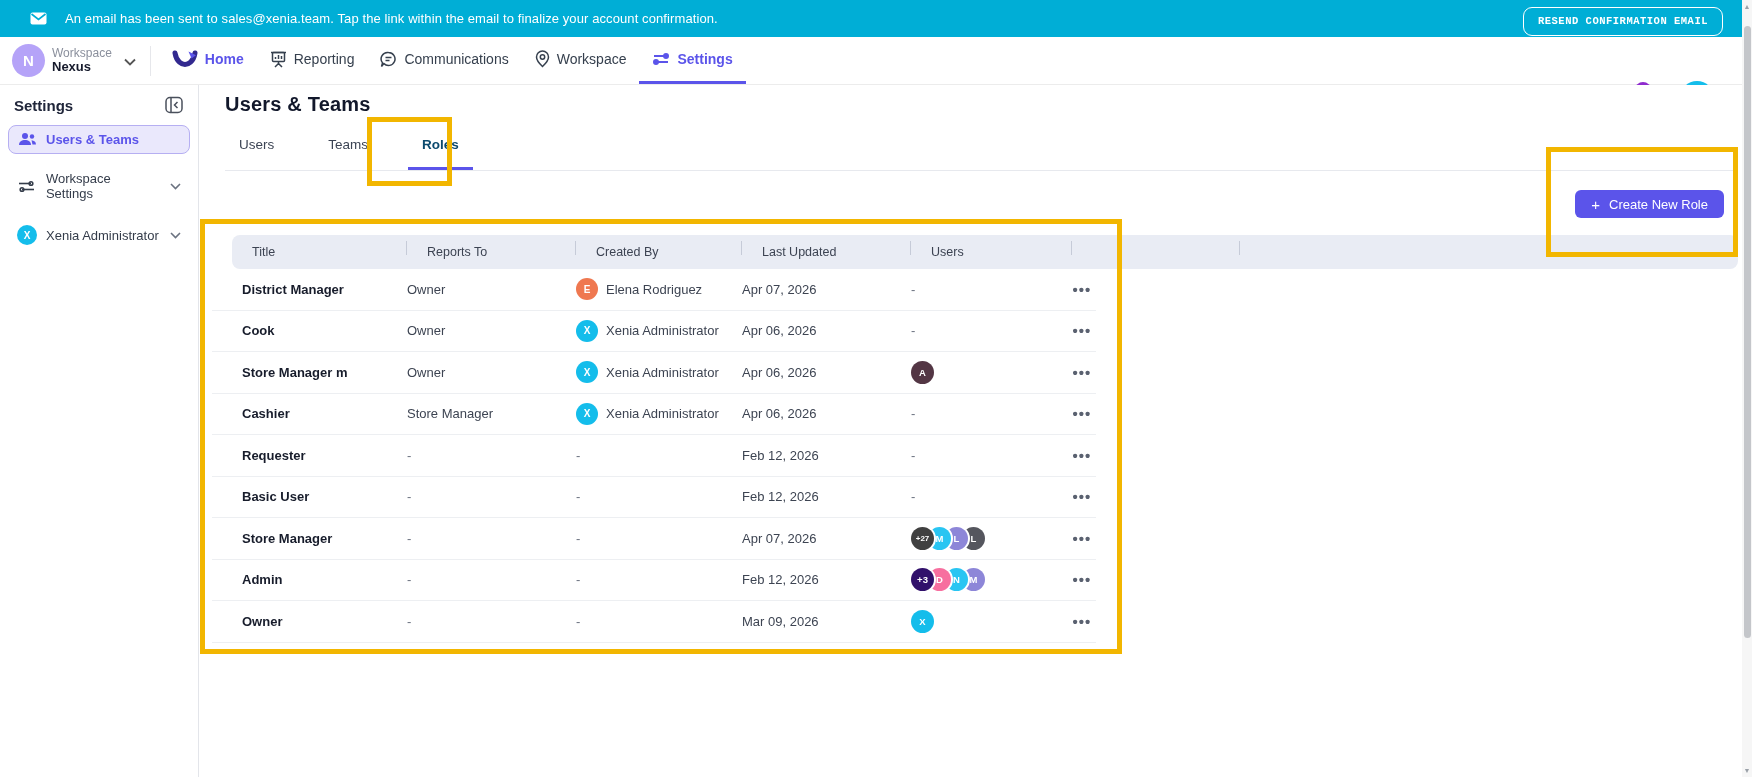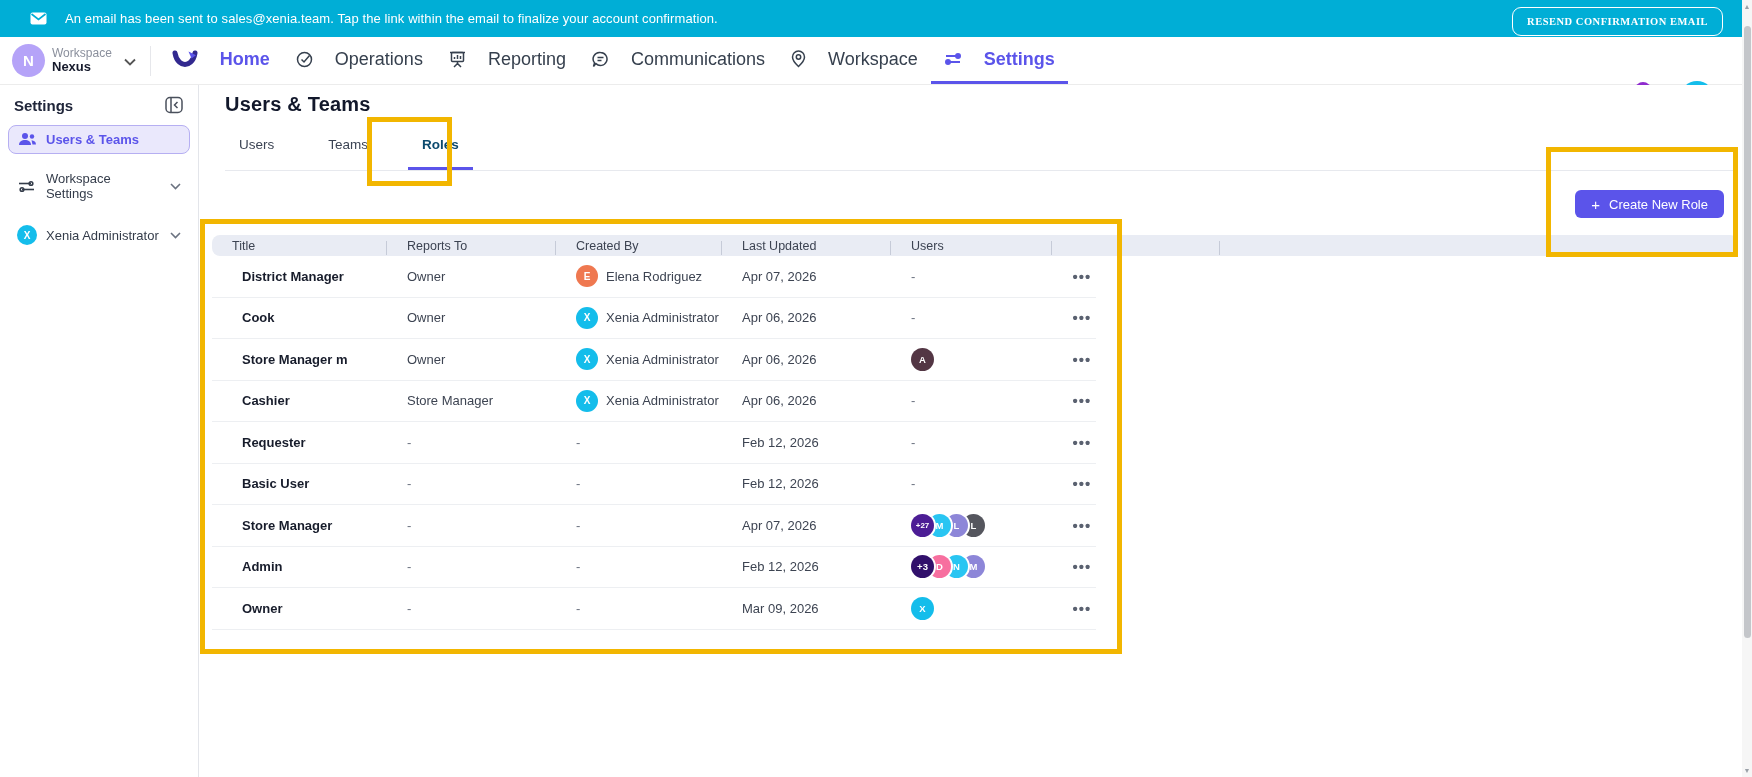--- a/index.html
+++ b/index.html
@@ -8,35 +8,35 @@
          font-family:"Liberation Sans", sans-serif; color:#1f2633; }
 
   
   .banner { position:absolute; top:0; left:0; width:100%; height:37px; background:#00aed6;
             display:flex; align-items:center; color:#fff; }
   .banner .mail-ic { margin-left:30px; display:flex; }
   .banner .btxt { margin-left:18px; font-size:13px; font-weight:400; letter-spacing:.1px; }
   .resend-btn { position:absolute; right:29px; top:7px; height:29px; padding:0 14px;
             border:1.6px solid #fff; border-radius:9px; background:transparent; color:#fff;
             font-size:10.5px; font-weight:700; letter-spacing:.5px; line-height:19px; cursor:pointer;
-            font-family:Liberation Serif, serif; }
+            font-family:Liberation Mono, monospace; }
 
   
   .navbar { position:absolute; top:37px; left:0; width:100%; height:48px; background:#fff;
             border-bottom:1px solid #ececec; display:flex; align-items:stretch; }
   .ws { display:flex; align-items:center; margin-left:12px; cursor:pointer; }
   .ws-avatar { width:33px; height:33px; border-radius:50%; background:#b5a3f8; color:#fff;
             font-size:15px; font-weight:700; display:flex; align-items:center; justify-content:center; }
   .ws-meta { margin-left:7px; line-height:1.1; }
   .ws-label { font-size:12px; color:#8a8f9c; }
   .ws-name { font-size:13px; font-weight:700; color:#15192b; }
   .ws-chev { margin-left:12px; color:#555; }
   .nav-div { width:1px; background:#e6e7eb; height:30px; align-self:center; margin:0 8px 0 14px; }
   .nav-items { display:flex; align-items:stretch; }
-  .nav-item { display:flex; align-items:center; gap:22px; padding:0 13px; font-size:18px;
+  .nav-item { display:flex; align-items:center; gap:7px; padding:0 13px; font-size:14px;
             color:#36404e; cursor:pointer; border-bottom:3px solid transparent; }
   .nav-item .nic { display:flex; }
   .nav-item.home { color:#5b54ea; font-weight:700; }
   .nav-item.active { color:#5b54ea; font-weight:700; border-bottom-color:#5b54ea; }
   .nav-right { position:absolute; right:38px; top:37px; height:48px; display:flex; align-items:center; }
   .create-btn { display:flex; align-items:center; gap:8px; color:#5b54ea; font-size:14.5px;
             font-weight:700; cursor:pointer; margin-right:16px; }
   .plus-circle { width:19px; height:19px; border-radius:50%; background:#5b54ea; color:#fff;
             display:flex; align-items:center; justify-content:center; font-size:14px; font-weight:700; line-height:1; }
   .vdiv { width:1px; height:24px; background:#e6e7eb; margin:0 10px; }
@@ -80,21 +80,21 @@
             width:100%; font-family:"Liberation Sans", sans-serif; }
   .search-box input::placeholder { color:#9aa1ad; }
   .create-role-btn { position:absolute; right:18px; top:105px; height:28px; padding:0 16px;
             background:#5b54ea; border:none; border-radius:6px; color:#fff; font-size:13px;
             display:flex; align-items:center; gap:9px; cursor:pointer; font-family:"Liberation Sans", sans-serif; }
   .create-role-btn .pl { font-size:15px; }
 
   
   .table { position:absolute; left:13px; right:4px; top:150px; }
   .thead { display:grid; grid-template-columns:175px 169px 166px 169px 161px 168px 1fr;
-            background:#e9ecf4; height:21px; border-radius:8px; align-items:center; }
+            background:#e9ecf4; height:34px; border-radius:8px; align-items:center;margin-left:20px; }
   .th { font-size:12.5px; color:#3c4352; padding-left:20px; position:relative; height:100%;
             display:flex; align-items:center; }
   .th.with-div::after { content:""; position:absolute; right:0; top:6px; height:14px; width:1px;
             background:#c6cbd8; }
   .trow { display:grid; grid-template-columns:175px 169px 166px 169px 161px 60px; height:41.5px;
             align-items:center; border-bottom:1px solid #edeff2; width:884px; cursor:pointer; }
   .td { font-size:13px; color:#3d4452; padding-left:20px; display:flex; align-items:center; gap:8px;
             white-space:nowrap; overflow:hidden; }
   .td.title { font-weight:700; color:#171c2b; padding-left:30px; }
   .td.dash { color:#6b7280; }
@@ -156,29 +156,20 @@
           <svg width="26" height="18" viewBox="0 0 26 18" fill="none">
               <path d="M3 3 C4.5 12 10 14.5 13 14.5 C16 14.5 21.5 12 23 3" stroke="#32298f" stroke-width="5" stroke-linecap="round"></path>
               <path d="M16.5 1.5 L24 5.2 L19.5 8.5 Z" fill="#5b54ea"></path>
             </svg>
         </span>
         <span>Home</span>
       </div>
       <div class="nav-item">
         <span class="nic">
           <svg width="17" height="17" viewBox="0 0 17 17" fill="none" stroke="#36404e" stroke-width="1.5">
-              <circle cx="8.5" cy="8.5" r="7"></circle>
-              <path d="M5.5 8.5 L8 11 L13.5 4.5"></path>
-            </svg>
-        </span>
-        <span>Operations</span>
-      </div>
-      <div class="nav-item">
-        <span class="nic">
-          <svg width="17" height="17" viewBox="0 0 17 17" fill="none" stroke="#36404e" stroke-width="1.5">
               <path d="M1 1.5 h15"></path>
               <rect x="2.5" y="1.5" width="12" height="9" rx="1"></rect>
               <path d="M5.5 8 v-2 M8.5 8 v-4 M11.5 8 v-3"></path>
               <path d="M8.5 10.5 v2 M8.5 12.5 l-3.5 3.5 M8.5 12.5 l3.5 3.5"></path>
             </svg>
         </span>
         <span>Reporting</span>
       </div>
       <div class="nav-item">
         <span class="nic">
@@ -393,21 +384,21 @@
     <div class="td dots">•••</div>
   </div>
 
   <div class="trow">
     <div class="td title">Store Manager</div>
     <div class="td dash">-</div>
     <div class="td dash">-</div>
     <div class="td">Apr 07, 2026</div>
     <div class="td">
               <span class="users-stack">
-                <span class="uav small-f" style="background: #4c1d95; z-index: 4;">+27</span>
+                <span class="uav small-f" style="background: #404040; z-index: 4;">+27</span>
                 <span class="uav" style="background: rgb(41, 197, 242); z-index: 3;">M</span>
                 <span class="uav" style="background: rgb(141, 134, 216); z-index: 2;">L</span>
                 <span class="uav" style="background: rgb(85, 86, 94); z-index: 1;">L</span>
               </span>
             </div>
     <div class="td dots">•••</div>
   </div>
 
   <div class="trow">
     <div class="td title">Admin</div>

